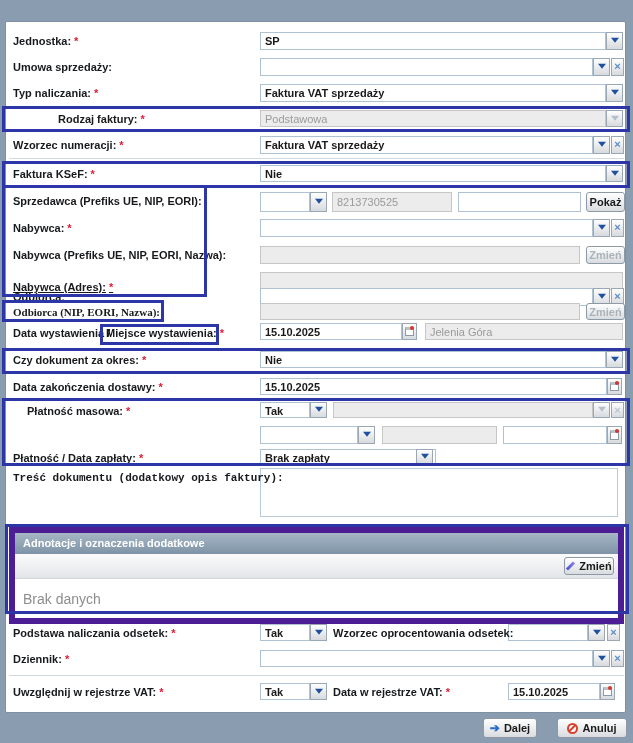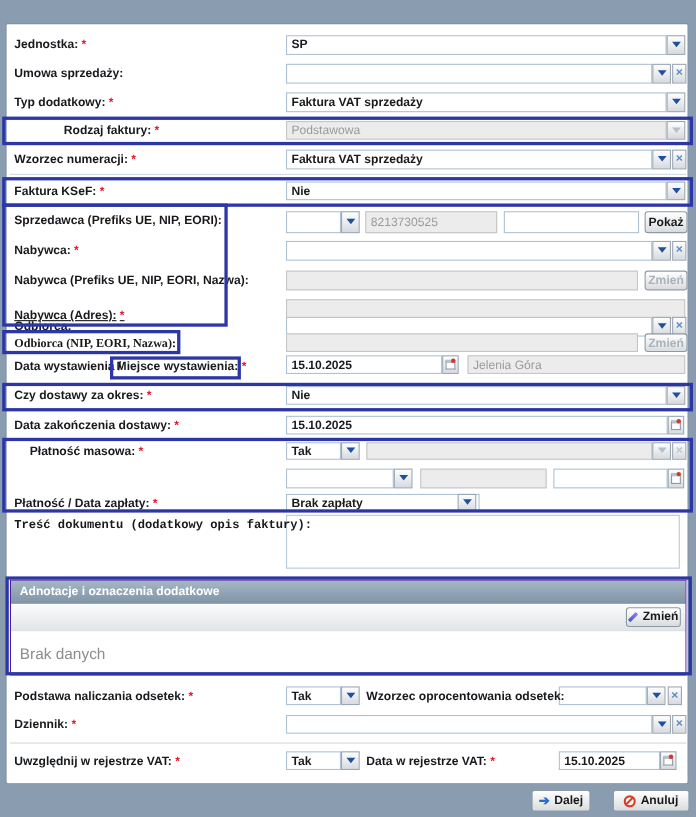--- a/index.html
+++ b/index.html
@@ -27,21 +27,21 @@
   .calbtn::before{content:"";position:absolute;left:2px;top:3px;right:2px;bottom:3px;
     background:#fff;border:1px solid #8d9aa6;border-top:3px solid #b9c2cb;}
   .calbtn::after{content:"";position:absolute;right:2px;top:2px;width:4px;height:4px;border-radius:50%;background:#d9352a;}
   .btn{position:absolute;background:linear-gradient(#ffffff,#d9dcdf);border:1px solid #8d9aa6;
     border-radius:3px;box-sizing:border-box;font-size:11px;font-weight:bold;color:#1a1a1a;text-align:center;
     z-index:4;cursor:pointer;display:flex;align-items:center;justify-content:center;gap:4px;}
   .btn.dis{color:#aab2ba;cursor:default;}
   .sep{position:absolute;left:9px;width:615px;height:1px;background:#cfd9e2;z-index:3;}
   .ann{position:absolute;border:3px solid #2c36a6;box-sizing:border-box;z-index:50;pointer-events:none;}
   .txtarea{position:absolute;background:#fff;border:1px solid #b8c9da;box-sizing:border-box;z-index:4;}
-  .grpanel{position:absolute;left:9px;width:615px;z-index:4;border:1px solid #4c1d95;box-sizing:border-box;}
+  .grpanel{position:absolute;left:9px;width:615px;z-index:4;border:6px solid #4c1d95;box-sizing:border-box;}
   .grpanel .hdr{height:21px;background:linear-gradient(#a6b7c5,#7e93a6);color:#ffffff;
     font-size:11px;font-weight:bold;line-height:21px;padding-left:8px;}
   .grpanel .tbar{height:24px;background:linear-gradient(#fbfbfb,#e2e5e8);border-bottom:1px solid #d0d6dc;position:relative;}
   .grpanel .bodyarea{height:39px;background:#fff;position:relative;}
   .empty-text{position:absolute;left:8px;top:12px;font-size:14px;color:#8d8d8d;}
   .pencil{display:inline-block;width:9px;height:9px;position:relative;}
   .pencil::before{content:"";position:absolute;left:3px;top:-1px;width:3px;height:10px;
     background:linear-gradient(#8f7ff0,#4b55c8);transform:rotate(45deg);}
   .arrow-ico{color:#2a6cc8;font-weight:bold;font-size:12px;line-height:12px;}
   .cancel-ico{display:inline-block;width:11px;height:11px;border:2px solid #d8402e;border-radius:50%;
@@ -60,21 +60,21 @@
 
   <div class="lbl" style="top:35px;"><span>Jednostka:</span><span class="req">*</span></div>
   <div class="fld" style="left:260px;top:32px;width:346px;height:18px;">SP</div>
   <div class="ddbtn" style="left:606px;top:32px;height:18px;"></div>
 
   <div class="lbl" style="top:61px;">Umowa sprzedaży:</div>
   <div class="fld" style="left:260px;top:58px;width:333px;height:18px;"></div>
   <div class="ddbtn" style="left:593px;top:58px;height:18px;"></div>
   <div class="xbtn" style="left:611px;top:58px;height:18px;">×</div>
 
-  <div class="lbl" style="top:87px;"><span>Typ dodatkowy:</span><span class="req">*</span></div>
+  <div class="lbl" style="top:87px;"><span>Typ naliczania:</span><span class="req">*</span></div>
   <div class="fld" style="left:260px;top:84px;width:346px;height:18px;">Faktura VAT sprzedaży</div>
   <div class="ddbtn" style="left:606px;top:84px;height:18px;"></div>
 
   <div class="lbl" style="top:113px;padding-left:45px;"><span>Rodzaj faktury:</span><span class="req">*</span></div>
   <div class="fld gray" style="left:260px;top:110px;width:346px;height:17px;">Podstawowa</div>
   <div class="ddbtn dis" style="left:606px;top:110px;height:17px;"></div>
 
   <div class="lbl" style="top:139px;"><span>Wzorzec numeracji:</span><span class="req">*</span></div>
   <div class="fld" style="left:260px;top:136px;width:333px;height:18px;">Faktura VAT sprzedaży</div>
   <div class="ddbtn" style="left:593px;top:136px;height:18px;"></div>
@@ -113,21 +113,21 @@
   <div class="lbl" style="top:306px;font-family:Liberation Serif, serif;">Odbiorca (NIP, EORI, Nazwa):</div>
   <div class="fld gray" style="left:260px;top:303px;width:320px;height:17px;"></div>
   <div class="btn dis" style="left:586px;top:303px;width:39px;height:17px;">Zmień</div>
 
   <div class="lbl" style="top:327px;">Data wystawienia /</div>
   <div class="lbl2" style="left:106px;top:327px;"><span>Miejsce wystawienia:</span><span class="req">*</span></div>
   <div class="fld" style="left:260px;top:323px;width:142px;height:17px;">15.10.2025</div>
   <div class="calbtn" style="left:402px;top:323px;height:17px;"></div>
   <div class="fld gray" style="left:425px;top:323px;width:198px;height:17px;">Jelenia Góra</div>
 
-  <div class="lbl" style="top:354px;"><span>Czy dostawy za okres:</span><span class="req">*</span></div>
+  <div class="lbl" style="top:354px;"><span>Czy dokument za okres:</span><span class="req">*</span></div>
   <div class="fld" style="left:260px;top:351px;width:346px;height:17px;">Nie</div>
   <div class="ddbtn" style="left:606px;top:351px;height:17px;"></div>
 
   <div class="lbl" style="top:381px;"><span>Data zakończenia dostawy:</span><span class="req">*</span></div>
   <div class="fld" style="left:260px;top:378px;width:347px;height:17px;">15.10.2025</div>
   <div class="calbtn" style="left:607px;top:378px;height:17px;"></div>
 
   <div class="lbl" style="top:405px;padding-left:14px;"><span>Płatność masowa:</span><span class="req">*</span></div>
   <div class="fld" style="left:260px;top:402px;width:50px;height:16px;">Tak</div>
   <div class="ddbtn" style="left:310px;top:402px;height:16px;"></div>

